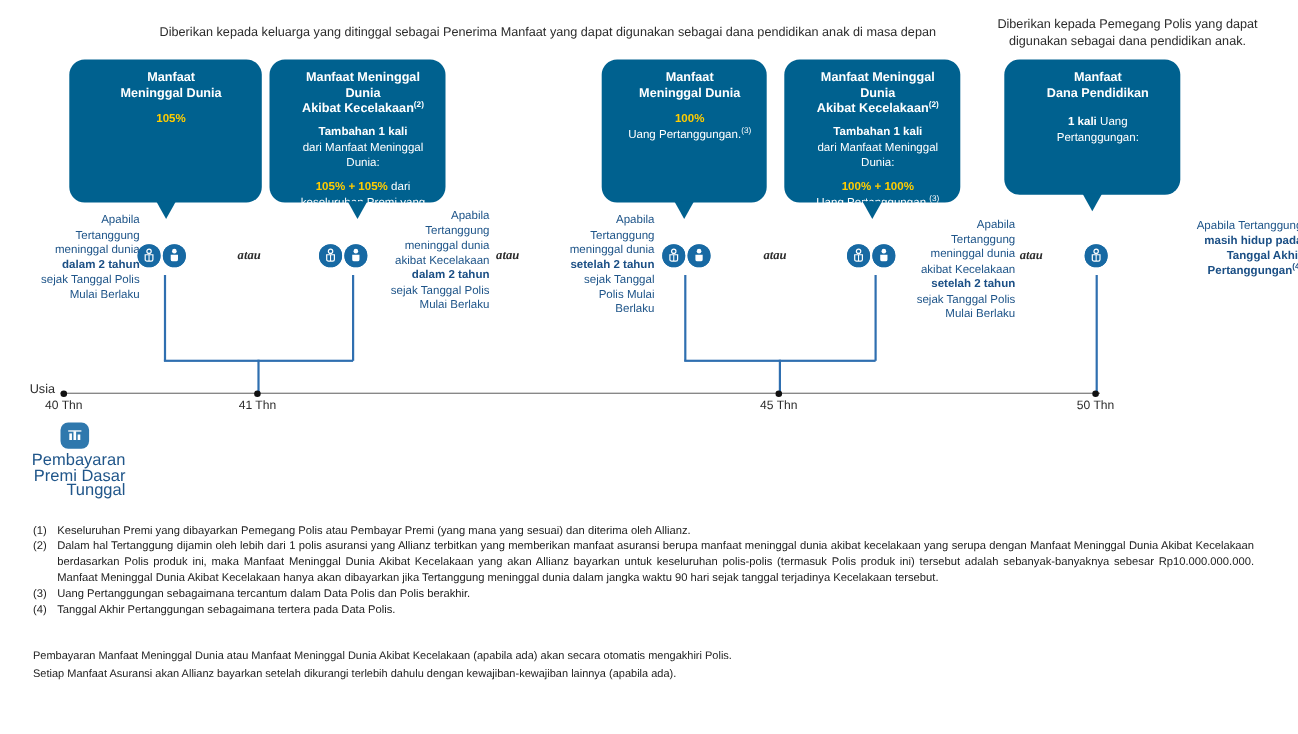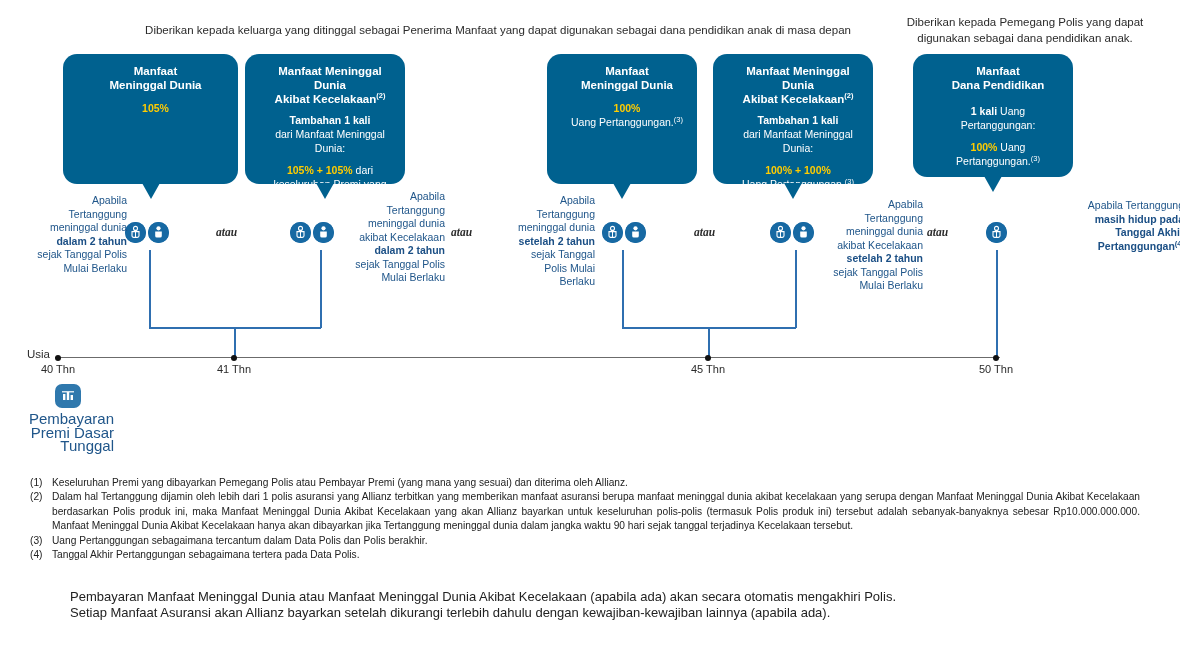--- a/index.html
+++ b/index.html
@@ -152,24 +152,23 @@
   }
   .fn-row { display: flex; }
   .fn-marker { width: 22px; flex: none; }
   .fn-body { flex: 1; text-align: justify; }
   .fn-body.nojust { text-align: left; }
 
   #closing {
     position: absolute;
     left: 30px; top: 589px;
     width: 1110px;
-    font-size: 13px;
+    font-size: 10px;
     line-height: 15.5px;
     color: #222222;
-    margin-left: 40px;
   }
 </style>
 </head>
 <body>
 
 <div class="top-note" id="top-note-left">Diberikan kepada keluarga yang ditinggal sebagai Penerima Manfaat yang dapat digunakan sebagai dana pendidikan anak di masa depan</div>
 <div class="top-note" id="top-note-right">Diberikan kepada Pemegang Polis yang dapat digunakan sebagai dana pendidikan anak.</div>
 
 <div class="card" style="left:63px; top:54px; width:175px; height:130px;">
   <div class="card-title">
@@ -226,23 +225,20 @@
 
 <div class="card" style="left:913px; top:54px; width:160px; height:123px;">
   <div class="card-title" style="margin-bottom:12px;">
     <div>Manfaat</div>
     <div>Dana Pendidikan</div>
   </div>
   <div class="card-line">
     <span class="b">1 kali</span><span> Uang Pertanggungan:</span>
   </div>
   <div class="gap"></div>
-  <div class="card-line">
-    <span class="y">100%</span><span> Uang Pertanggungan.</span><sup>(3)</sup>
-  </div>
   <div class="tail"></div>
 </div>
 
 <div class="icon-pair" style="left:125px; top:222px;">
   <span class="picon">
     <svg width="21" height="21" viewBox="0 0 21 21">
         <circle cx="10.5" cy="10.5" r="10.5" fill="#1769a3"></circle>
         <circle cx="10.5" cy="6.4" r="2.0" fill="none" stroke="#fff" stroke-width="1.1"></circle>
         <path d="M7.0 9.6 h7.0 v4.2 a1.6 1.6 0 0 1 -1.6 1.6 h-3.8 a1.6 1.6 0 0 1 -1.6 -1.6 z" fill="none" stroke="#fff" stroke-width="1.1"></path>
         <line x1="10.5" y1="9.8" x2="10.5" y2="15.2" stroke="#fff" stroke-width="1"></line>

